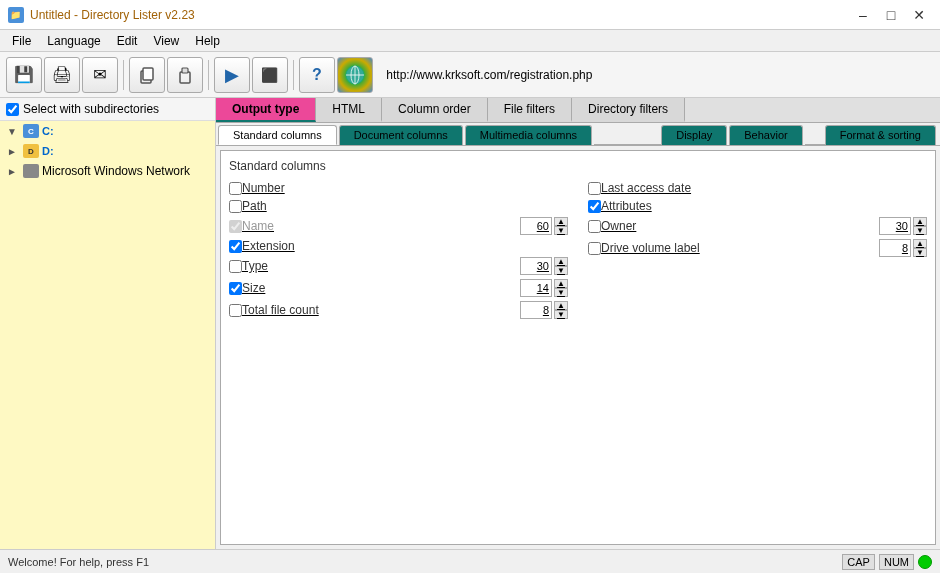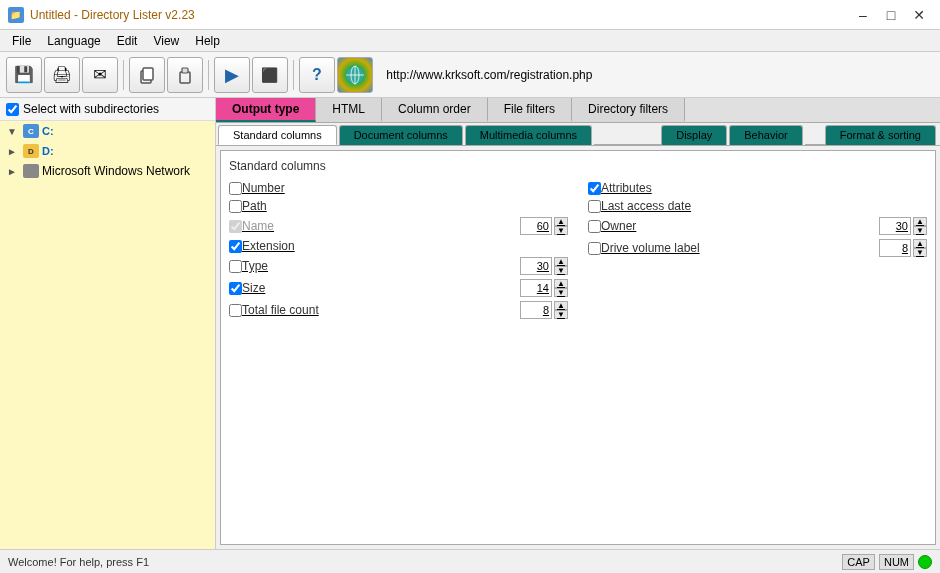--- a/index.html
+++ b/index.html
@@ -399,27 +399,27 @@
               </div>
             </div>
           </div>
         </div>
 
         <div>
 
 
 
           <div class="checkbox-row">
+            <input type="checkbox" style="">
+            <span class="checkbox-label">Last access date</span>
+          </div>
+
+          <div class="checkbox-row">
             <input type="checkbox" checked="" style="">
             <span class="checkbox-label">Attributes</span>
-          </div>
-
-          <div class="checkbox-row">
-            <input type="checkbox" style="">
-            <span class="checkbox-label">Last access date</span>
           </div>
 
           <div class="checkbox-row">
             <input type="checkbox" style="">
             <span class="checkbox-label">Owner</span>
             <div class="spinner-wrap">
               <input class="spinner-input" type="text" value="30" style="">
               <div class="spinner-btns">
                 <button class="spin-btn">▲</button>
                 <button class="spin-btn">▼</button>

